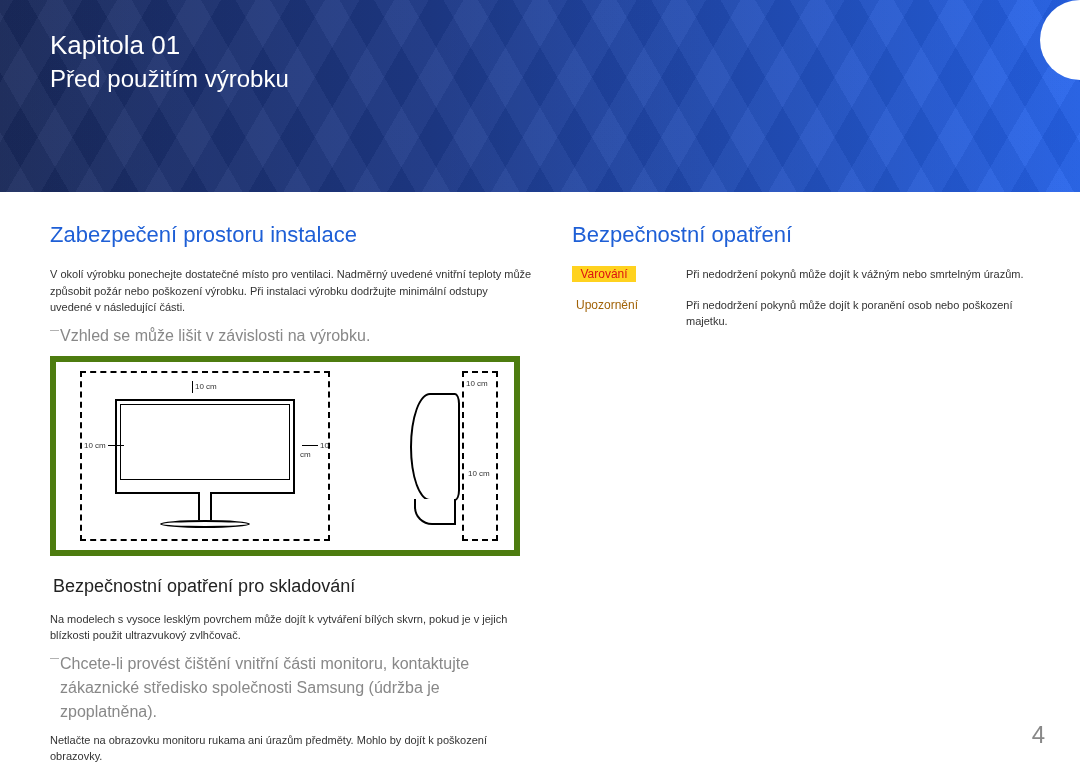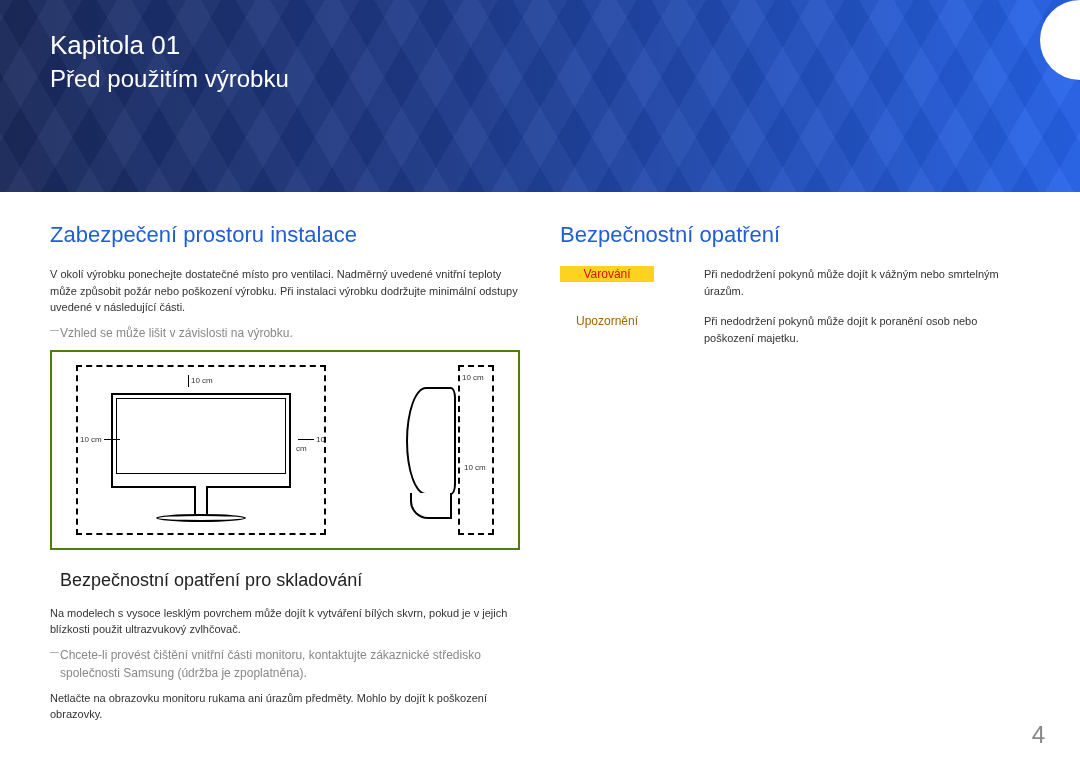--- a/index.html
+++ b/index.html
@@ -41,30 +41,30 @@
   .chapter-title { font-size: 24px; font-weight: 300; margin-top: 4px; position: relative; z-index: 1; }
   .content {
     display: flex;
     padding: 30px 50px 0 50px;
     gap: 40px;
     justify-content: center;
   }
   .col-left { flex: 1; }
   .col-right { flex: 1; }
   h2 { color: #1e5fd6; font-size: 22px; font-weight: 400; margin-bottom: 18px; }
-  h3 { color: #222; font-size: 18px; font-weight: 400; margin: 20px 0 14px 10px; }
+  h3 { color: #222; font-size: 18px; font-weight: 400; margin: 20px 0 14px 3px; }
   .para { font-size: 11px; color: #333; line-height: 1.5; margin-bottom: 8px; }
-  .note { font-size: 12px; color: #888; line-height: 1.5; margin-bottom: 8px; padding-left: 10px; position: relative; }
+  .note { font-size: 16px; color: #888; line-height: 1.5; margin-bottom: 8px; padding-left: 10px; position: relative; }
   .note::before { content: "―"; position: absolute; left: 0; top: 0; font-size: 9px; }
   .figure-box {
-    border: 2px solid #4d7c0f;
+    border: 6px solid #4d7c0f;
     padding: 14px;
     display: flex;
     gap: 30px;
-    margin: 8px 0 16px 0;
+    margin: 8px 12px 16px 0;
     width: 470px;
     height: 200px;
     align-items: center;
   }
   .fig-front { position: relative; width: 270px; height: 170px; }
   .dash-box {
     position: absolute;
     border: 2px dashed #000;
   }
   .dash-box.front { left: 10px; top: 0; width: 250px; height: 170px; }
@@ -122,21 +122,21 @@
     border-top: none;
     border-radius: 0 0 0 18px;
     background: #fff;
   }
   .side-label1 { left: 96px; top: 8px; }
   .side-label2 { left: 98px; top: 98px; }
 
   .warn-table { margin-top: 6px; }
   .warn-row { display: flex; gap: 18px; margin-bottom: 14px; align-items: flex-start; }
   .warn-label {
-    width: 94px;
+    width: 64px;
     font-size: 12px;
     text-align: center;
     padding: 1px 4px;
   }
   .warn-label.hl1 { background: #ffd21f; color: #d11; font-weight: 500; }
   .warn-label.hl2 { color: #a16207; font-weight: 500; }
   .warn-text { flex: 1; font-size: 11px; color: #333; line-height: 1.5; margin-left: 32px; }
 
   .page-num {
     position: absolute;

